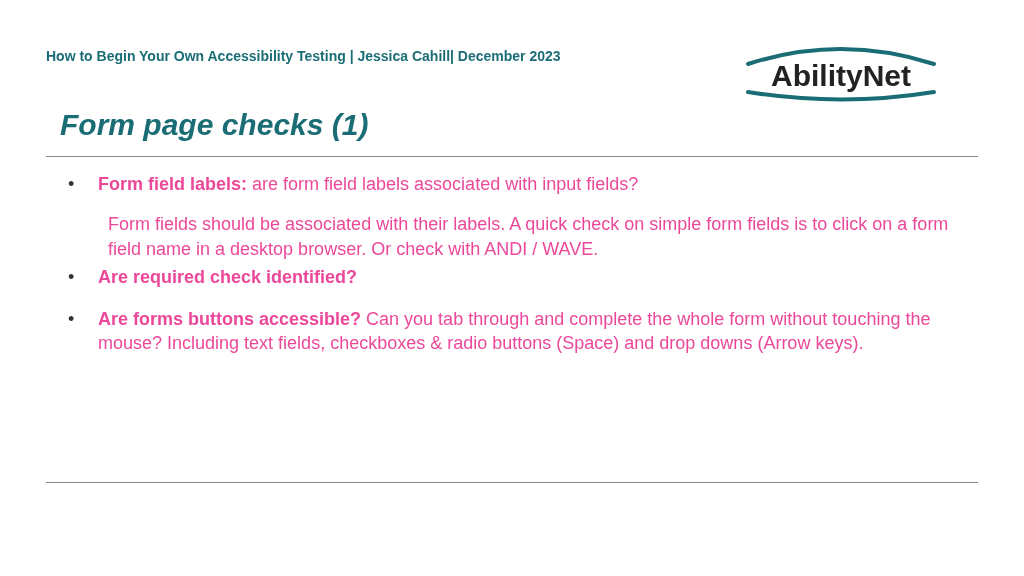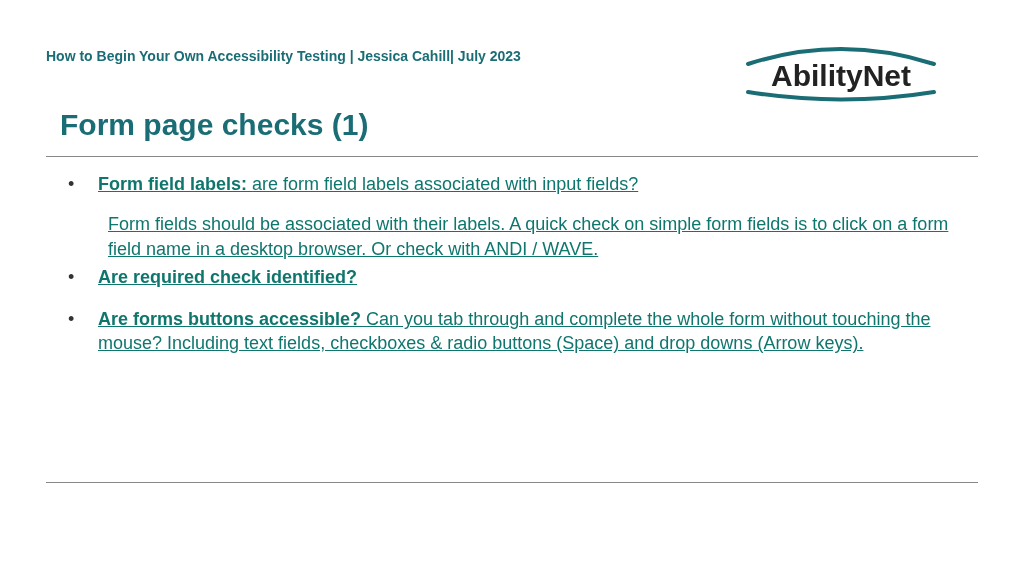--- a/index.html
+++ b/index.html
@@ -29,38 +29,38 @@
       top: 42px;
       right: 78px;
     }
     .slide-title {
       position: absolute;
       top: 108px;
       left: 60px;
       color: #1a6d75;
       font-size: 30px;
       font-weight: bold;
+      font-style: italic;
     }
     .hr-top {
       position: absolute;
       top: 156px;
       left: 46px;
       right: 46px;
       height: 1px;
       background: #888;
     }
     .content {
       position: absolute;
       top: 172px;
       left: 60px;
       right: 48px;
-      color: #0f766e;
+      color: #ec4899;
       font-size: 18px;
       line-height: 1.35;
-      text-decoration: underline;
     }
     .bullet-item {
       position: relative;
       padding-left: 38px;
       margin-bottom: 18px;
     }
     .bullet-item::before {
       content: "•";
       position: absolute;
       left: 8px;
@@ -80,21 +80,21 @@
       left: 46px;
       right: 46px;
       height: 1px;
       background: #888;
     }
   </style>
 </head>
 <body>
 
 <div class="header">
-  <div class="header-text">How to Begin Your Own Accessibility Testing | Jessica Cahill| July 2023</div>
+  <div class="header-text">How to Begin Your Own Accessibility Testing | Jessica Cahill| December 2023</div>
 </div>
 
 <div class="logo">
   <svg width="210" height="60" viewBox="0 0 210 60">
     <path d="M 12 22 Q 105 -8 198 22" stroke="#1a6d75" stroke-width="4" fill="none" stroke-linecap="round"></path>
     <text x="105" y="44" text-anchor="middle" font-family="Arial" font-size="30" font-weight="bold" fill="#222">AbilityNet</text>
     <path d="M 12 50 Q 105 65 198 50" stroke="#1a6d75" stroke-width="4" fill="none" stroke-linecap="round"></path>
   </svg>
 </div>
 

